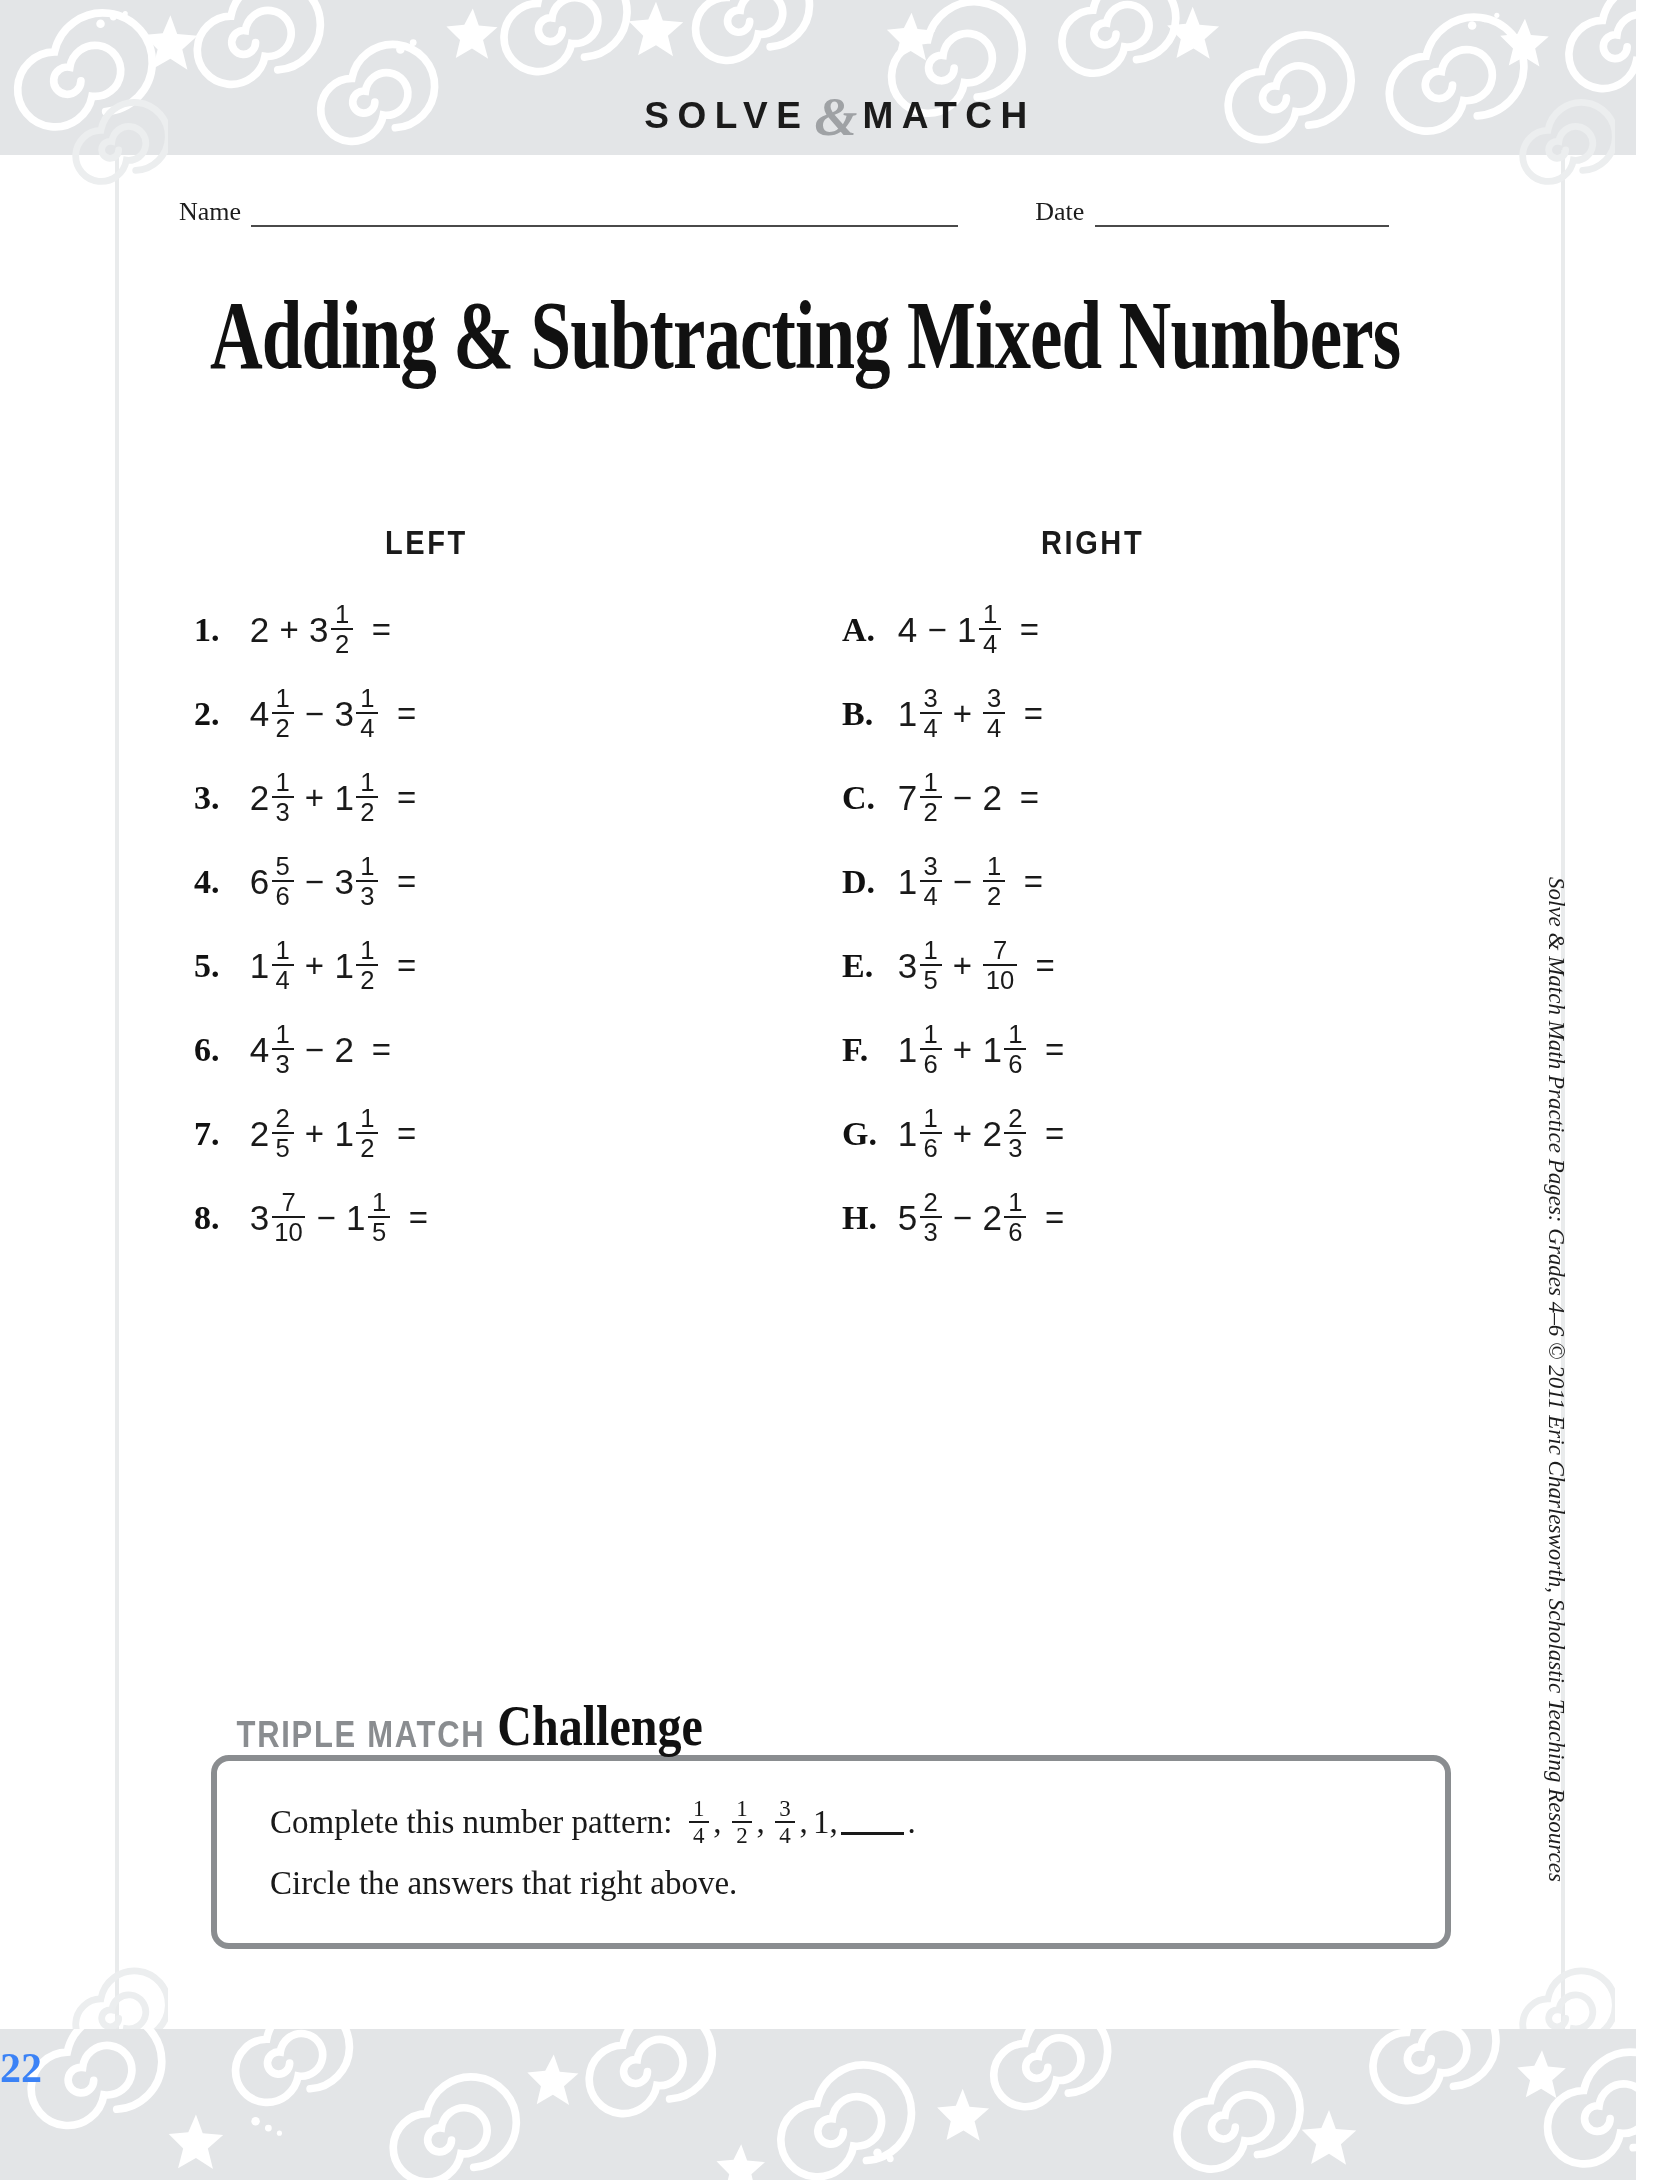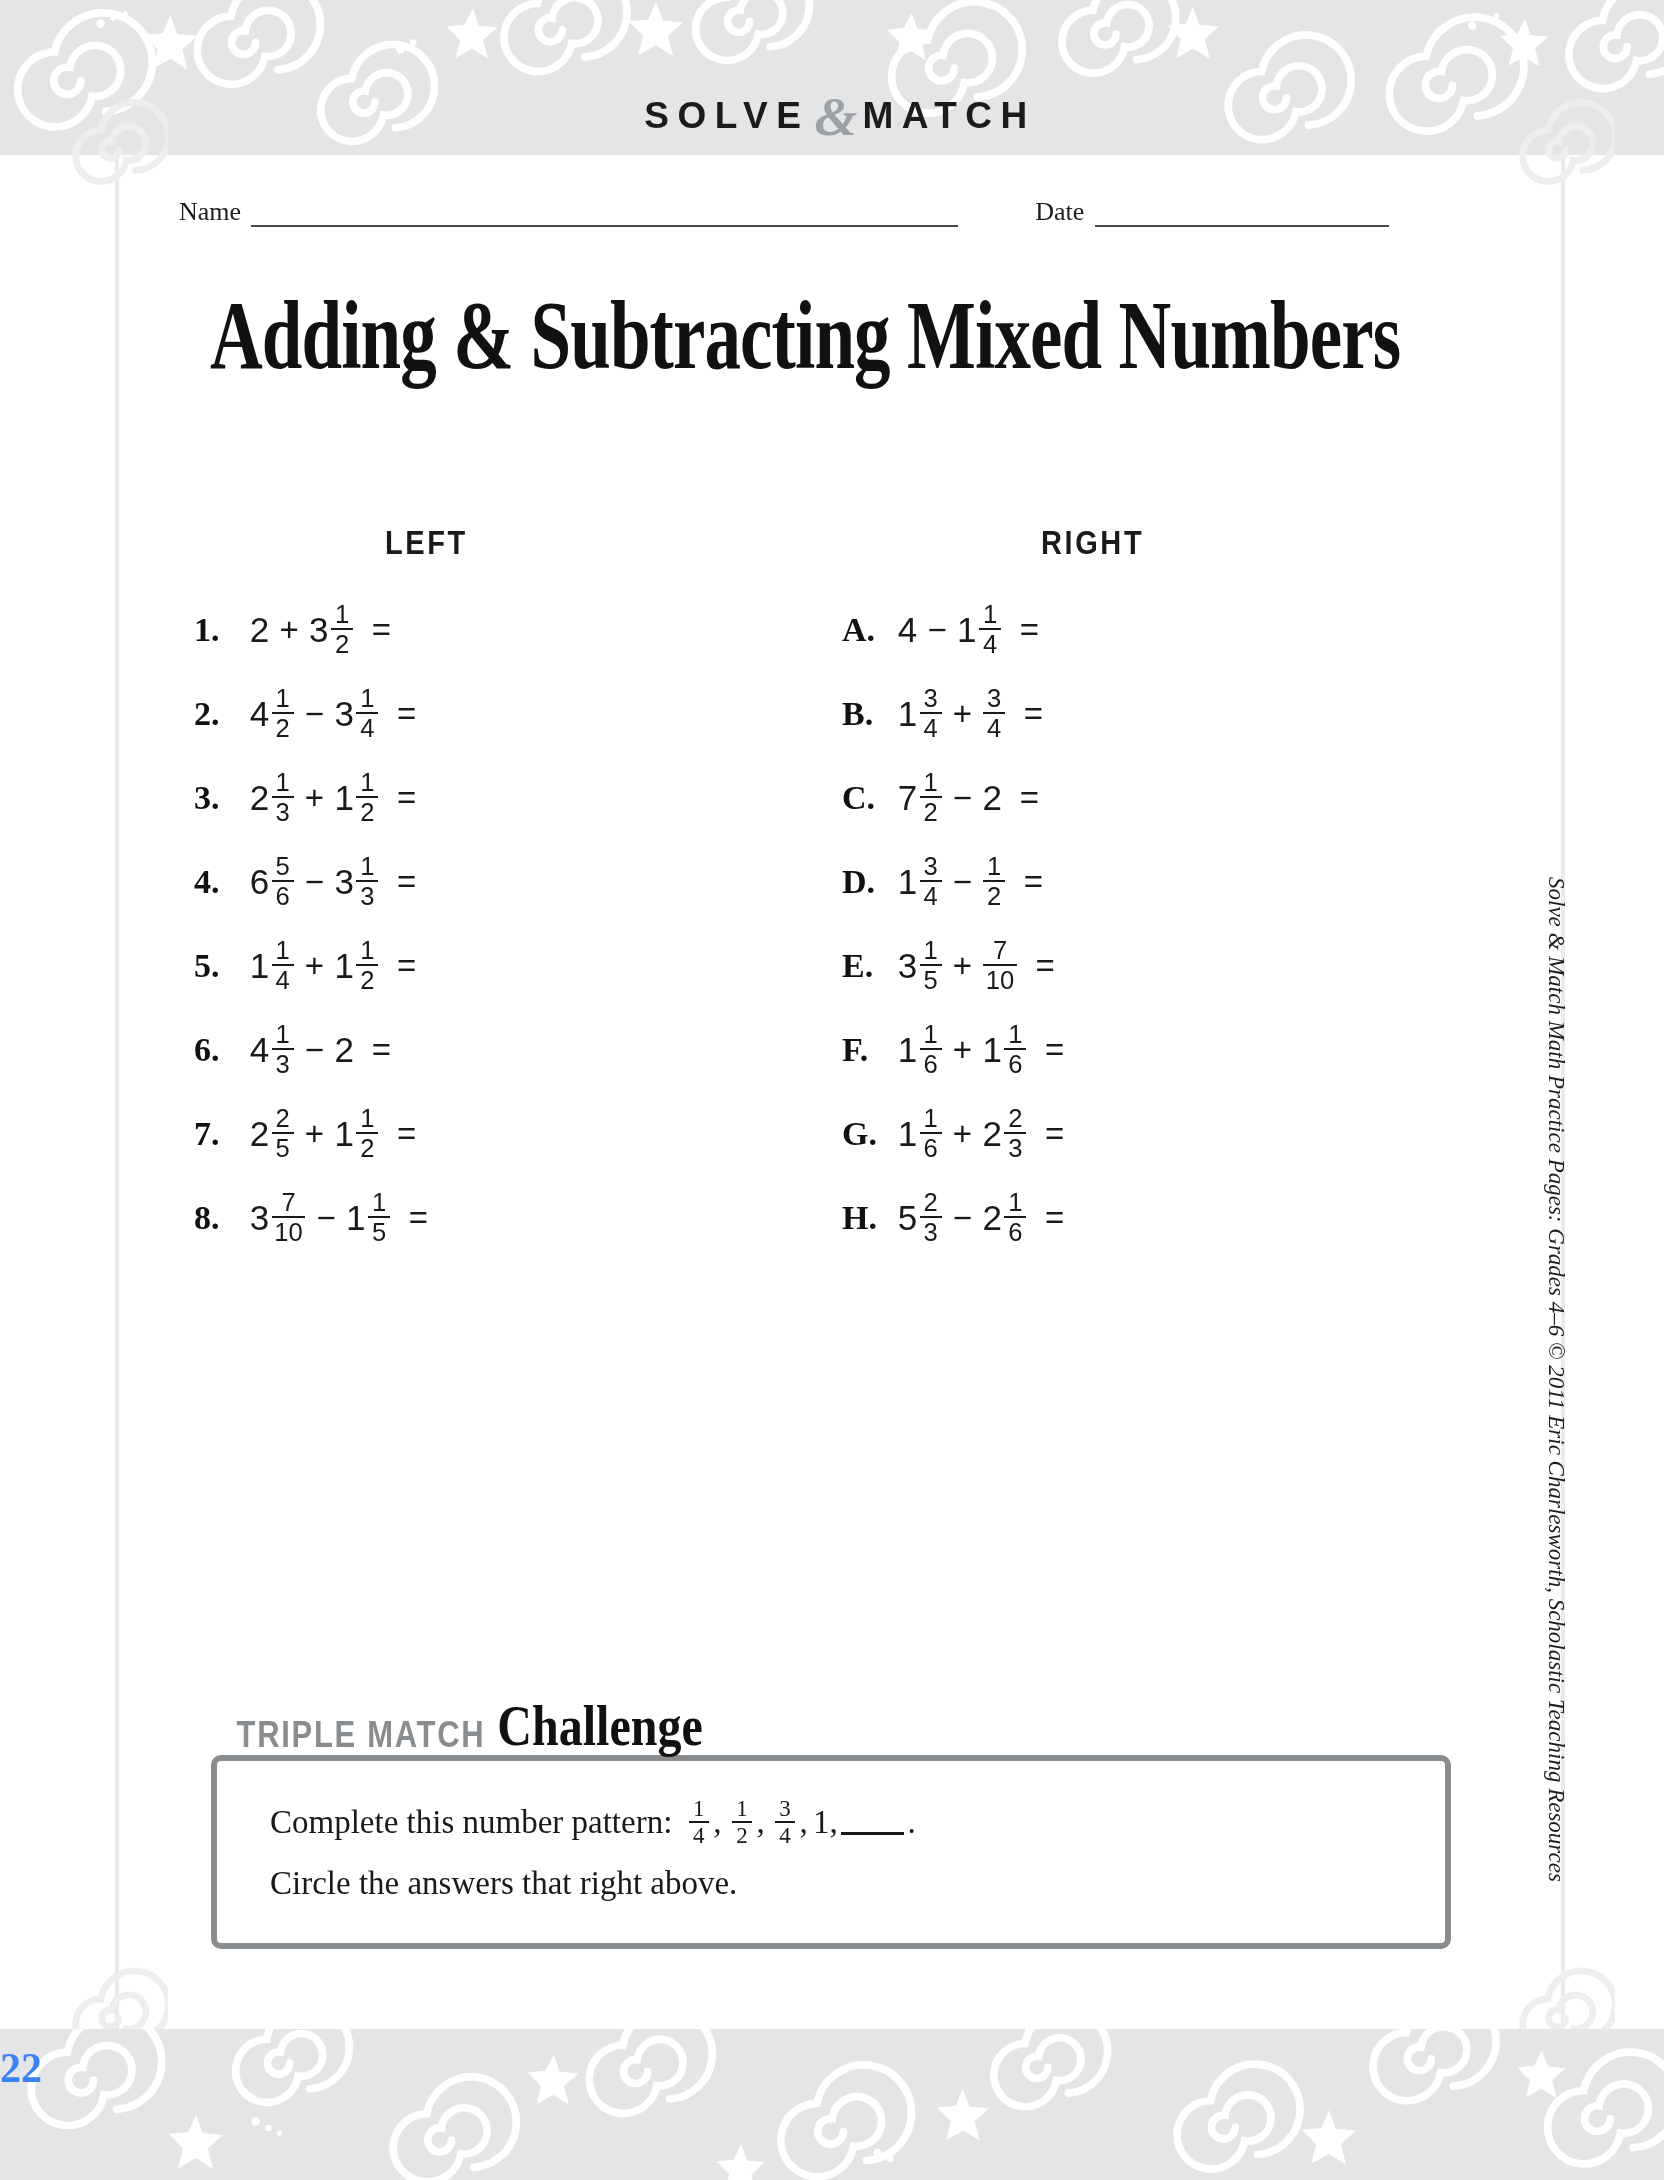--- a/index.html
+++ b/index.html
@@ -7,21 +7,20 @@
     padding: 0;
     background: #ffffff;
   }
   #page {
     position: relative;
     width: 1636px;
     height: 2181px;
     background: #ffffff;
     overflow: hidden;
     font-family: "Liberation Serif", serif;
-    padding-left: 28px;
   }
 
   
   .band {
     position: absolute;
     left: 0;
     width: 1680px;
     background: #e3e5e7;
     overflow: hidden;
   }
@@ -190,21 +189,21 @@
   }
 
   
   #challenge {
     position: absolute;
     left: 211px;
     top: 1755px;
     width: 1240px;
     height: 194px;
     border: 6px solid #8a8d90;
-    border-radius: 10px;
+    border-radius: 18px;
     box-sizing: border-box;
   }
   #challenge-label {
     position: absolute;
     left: 228px;
     top: 1702px;
     height: 51px;
     background: #ffffff;
     padding: 0 13.6px 0 8.5px;
     white-space: nowrap;

